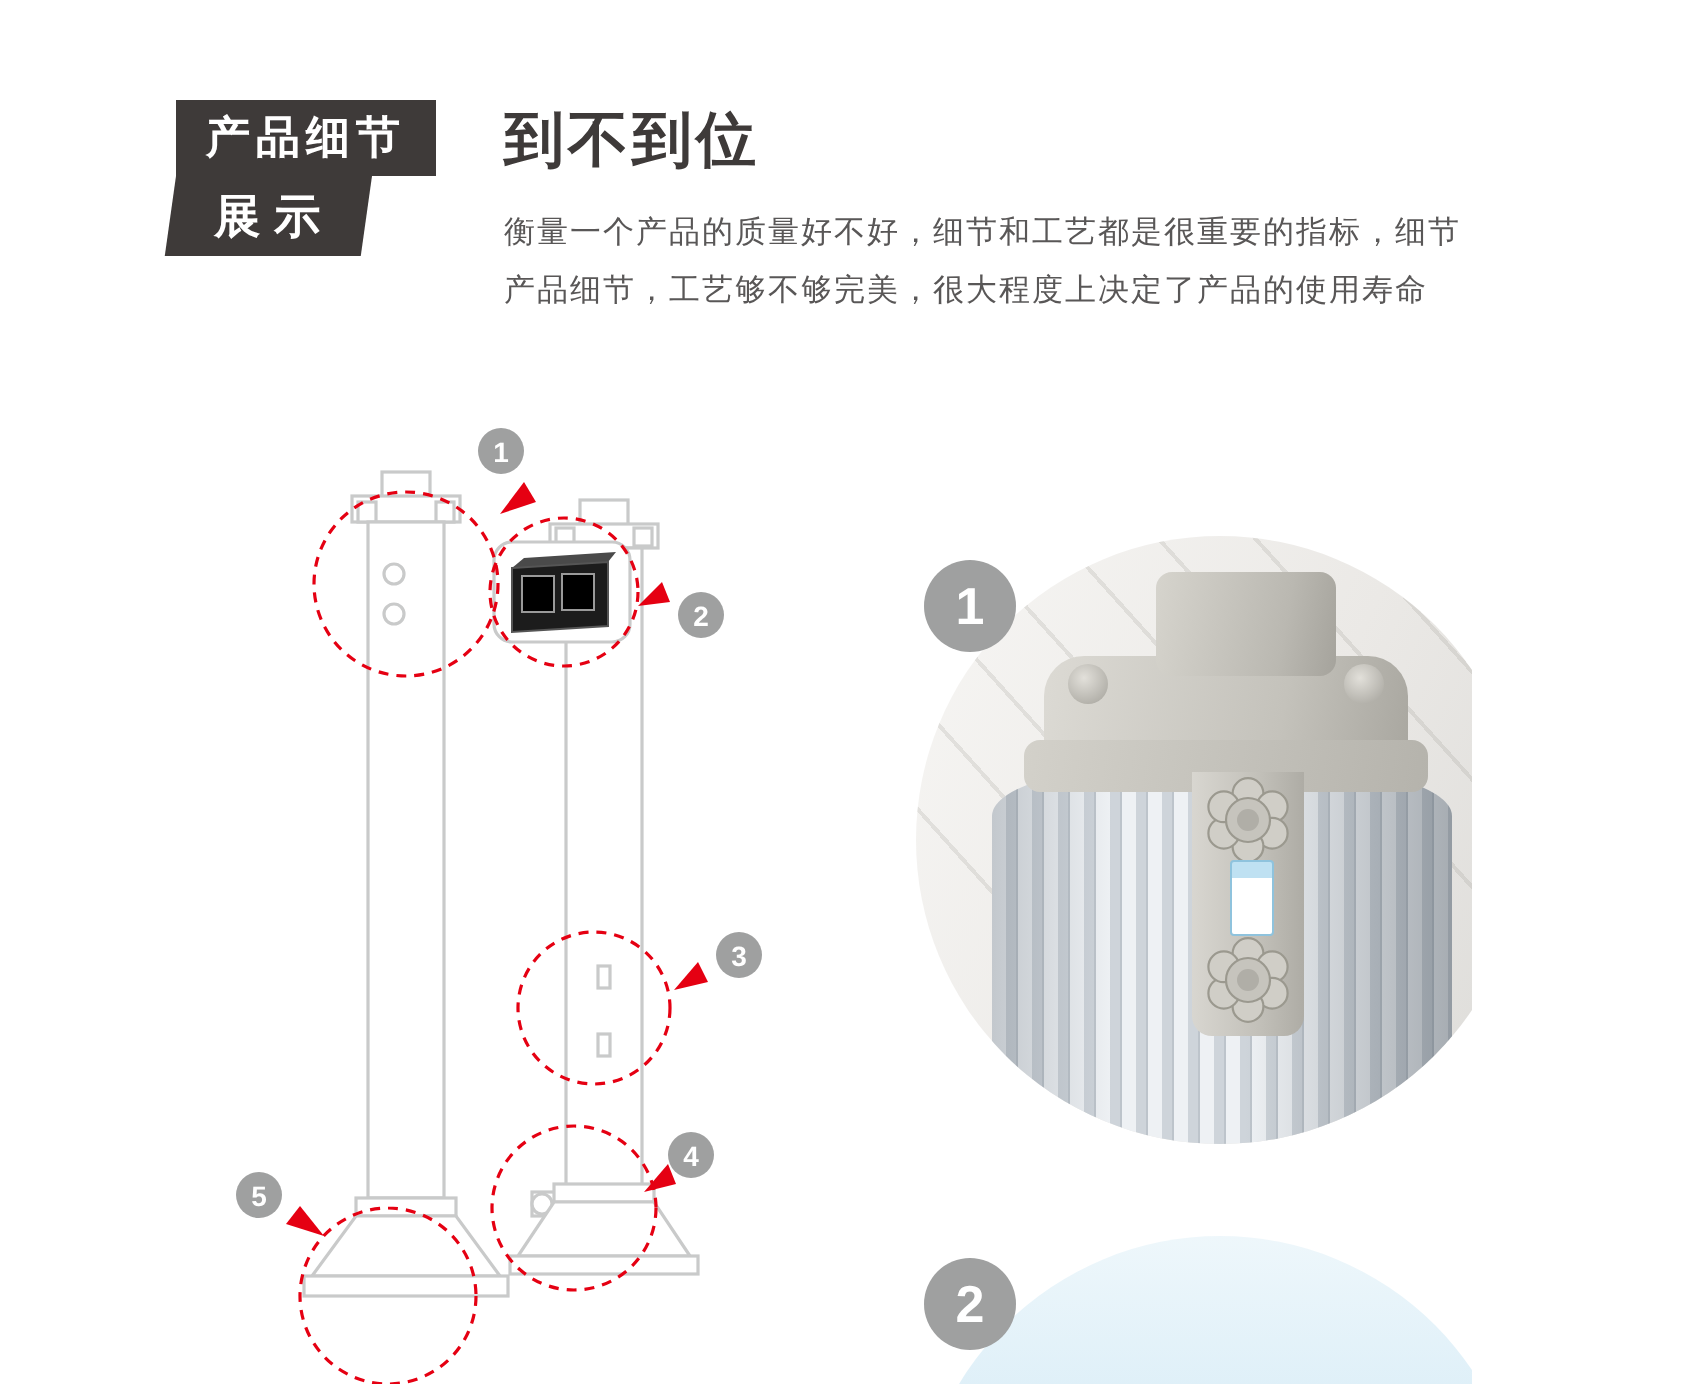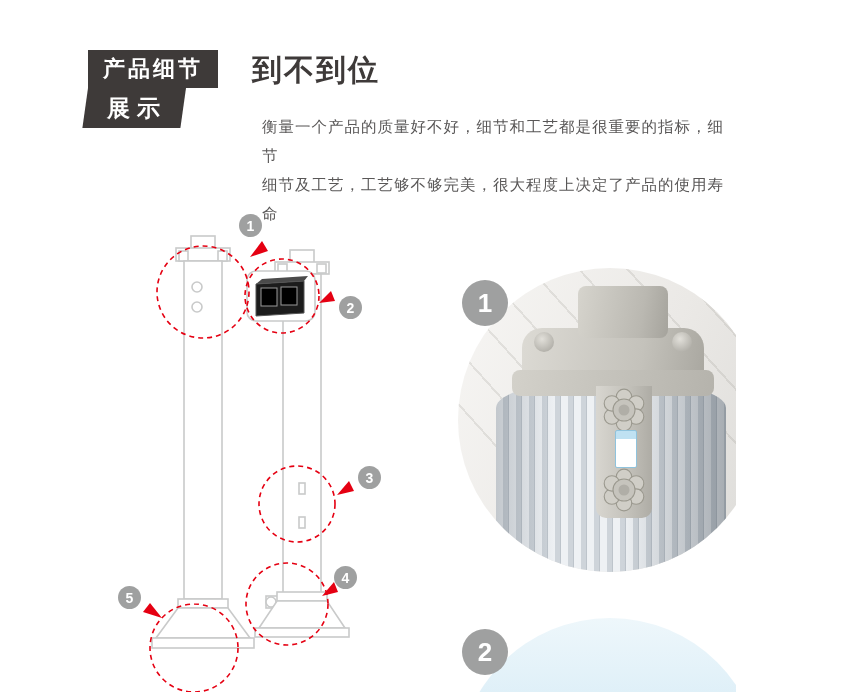--- a/index.html
+++ b/index.html
@@ -19,21 +19,21 @@
     background:#3e3a39; transform:skewX(-8deg); transform-origin:top left;
     display:flex; align-items:center; justify-content:center;
   }
   .ribbon-bottom span { transform:skewX(8deg); color:#fff; font-size:23px; font-weight:bold; letter-spacing:7px; padding-left:6px; }
 
   .title {
     position:absolute; left:252px; top:50px; margin:0;
     font-size:30px; color:#3e3a39; font-weight:600; letter-spacing:2px;
   }
   .desc {
-    position:absolute; left:252px; top:102px; margin:10px;
+    position:absolute; left:252px; top:102px; margin:0;
     font-size:15.5px; color:#595757; line-height:29px; letter-spacing:1px;
   }
 
   
   .illustration { position:absolute; left:0; top:0; }
 
   .callout {
     position:absolute; width:23px; height:23px; border-radius:50%;
     background:#9fa0a0; color:#fff; font-size:14px; font-weight:bold;
     display:flex; align-items:center; justify-content:center; z-index:6;
@@ -114,21 +114,21 @@
 <div class="page">
 
   <div class="ribbon-top">产品细节</div>
   <div class="ribbon-bottom">
     <span>展示</span>
   </div>
 
   <h1 class="title">到不到位</h1>
   <p class="desc">
     <span>衡量一个产品的质量好不好，细节和工艺都是很重要的指标，细节</span><br>
-    <span>细节及工艺，工艺够不够完美，很大程度上决定了产品的使用寿命</span>
+    <span>产品细节，工艺够不够完美，很大程度上决定了产品的使用寿命</span>
   </p>
 
   <svg class="illustration" width="852" height="692" viewBox="0 0 852 692">
     <g fill="#ffffff" stroke="#c9caca" stroke-width="1.6">
       <rect x="191" y="236" width="24" height="13"></rect>
       <rect x="176" y="248" width="54" height="13"></rect>
       <rect x="179" y="251" width="9" height="10"></rect>
       <rect x="218" y="251" width="9" height="10"></rect>
       <rect x="184" y="261" width="38" height="338"></rect>
       <circle cx="197" cy="287" r="5"></circle>

